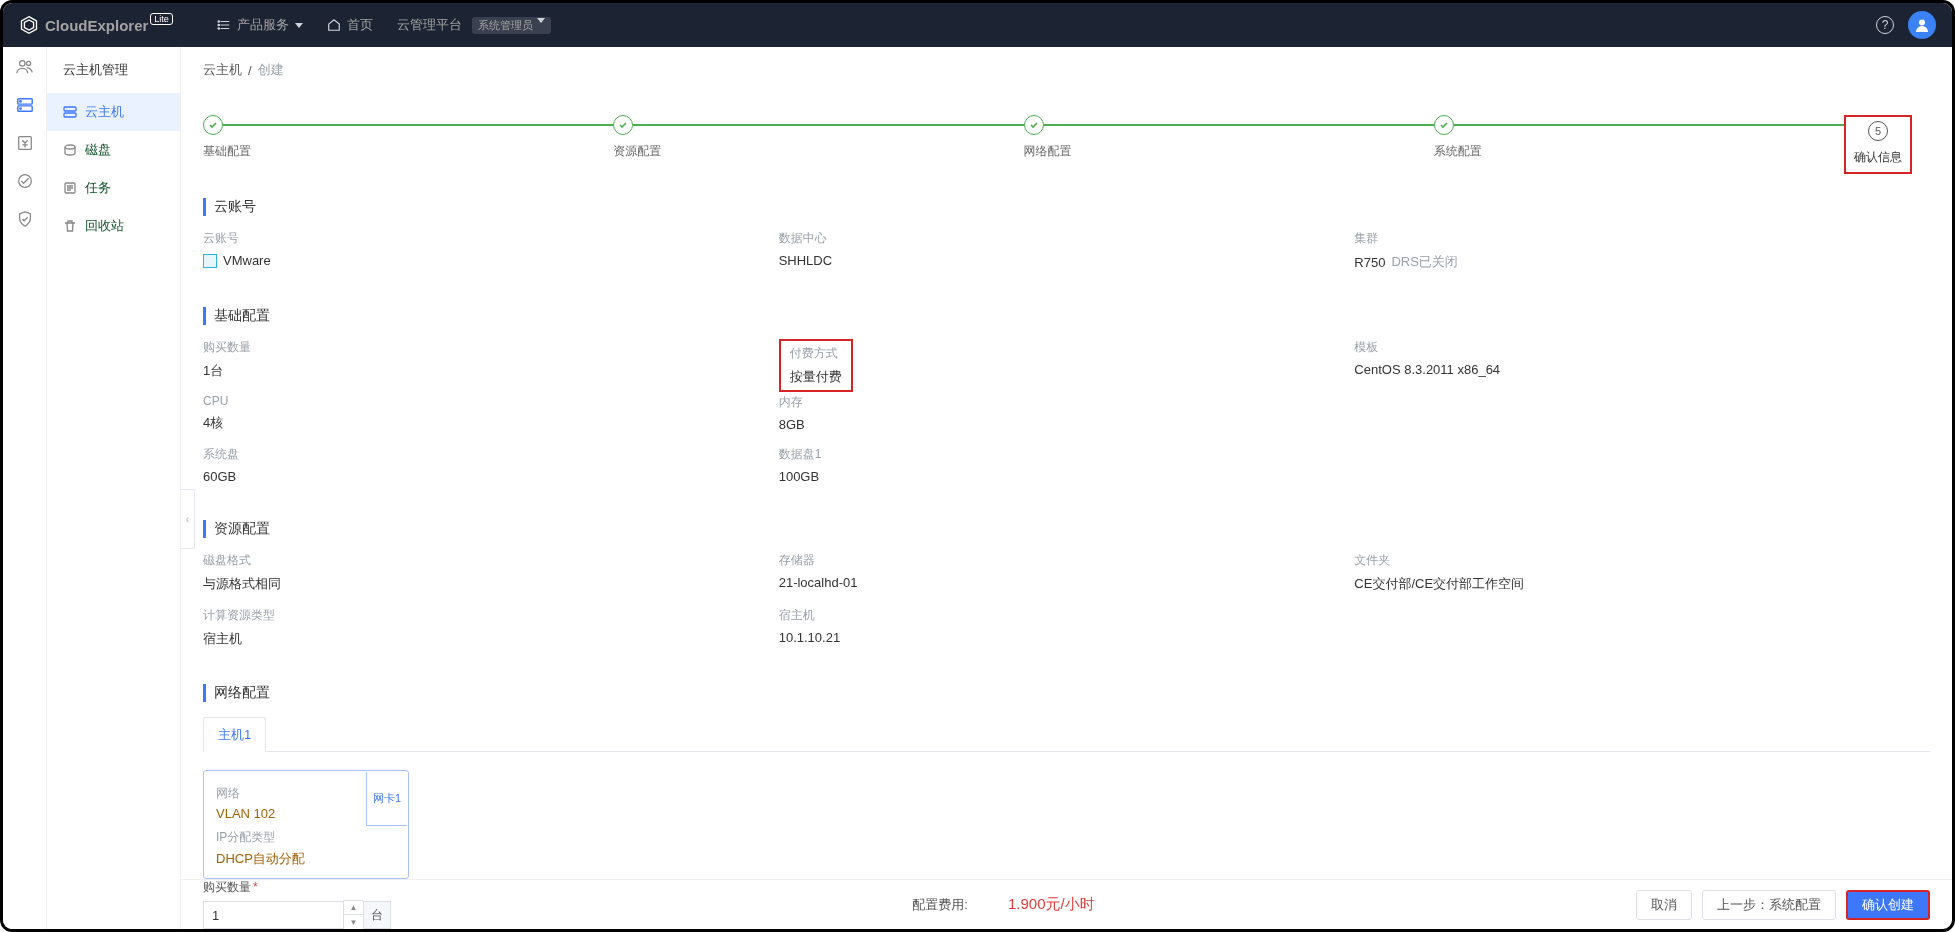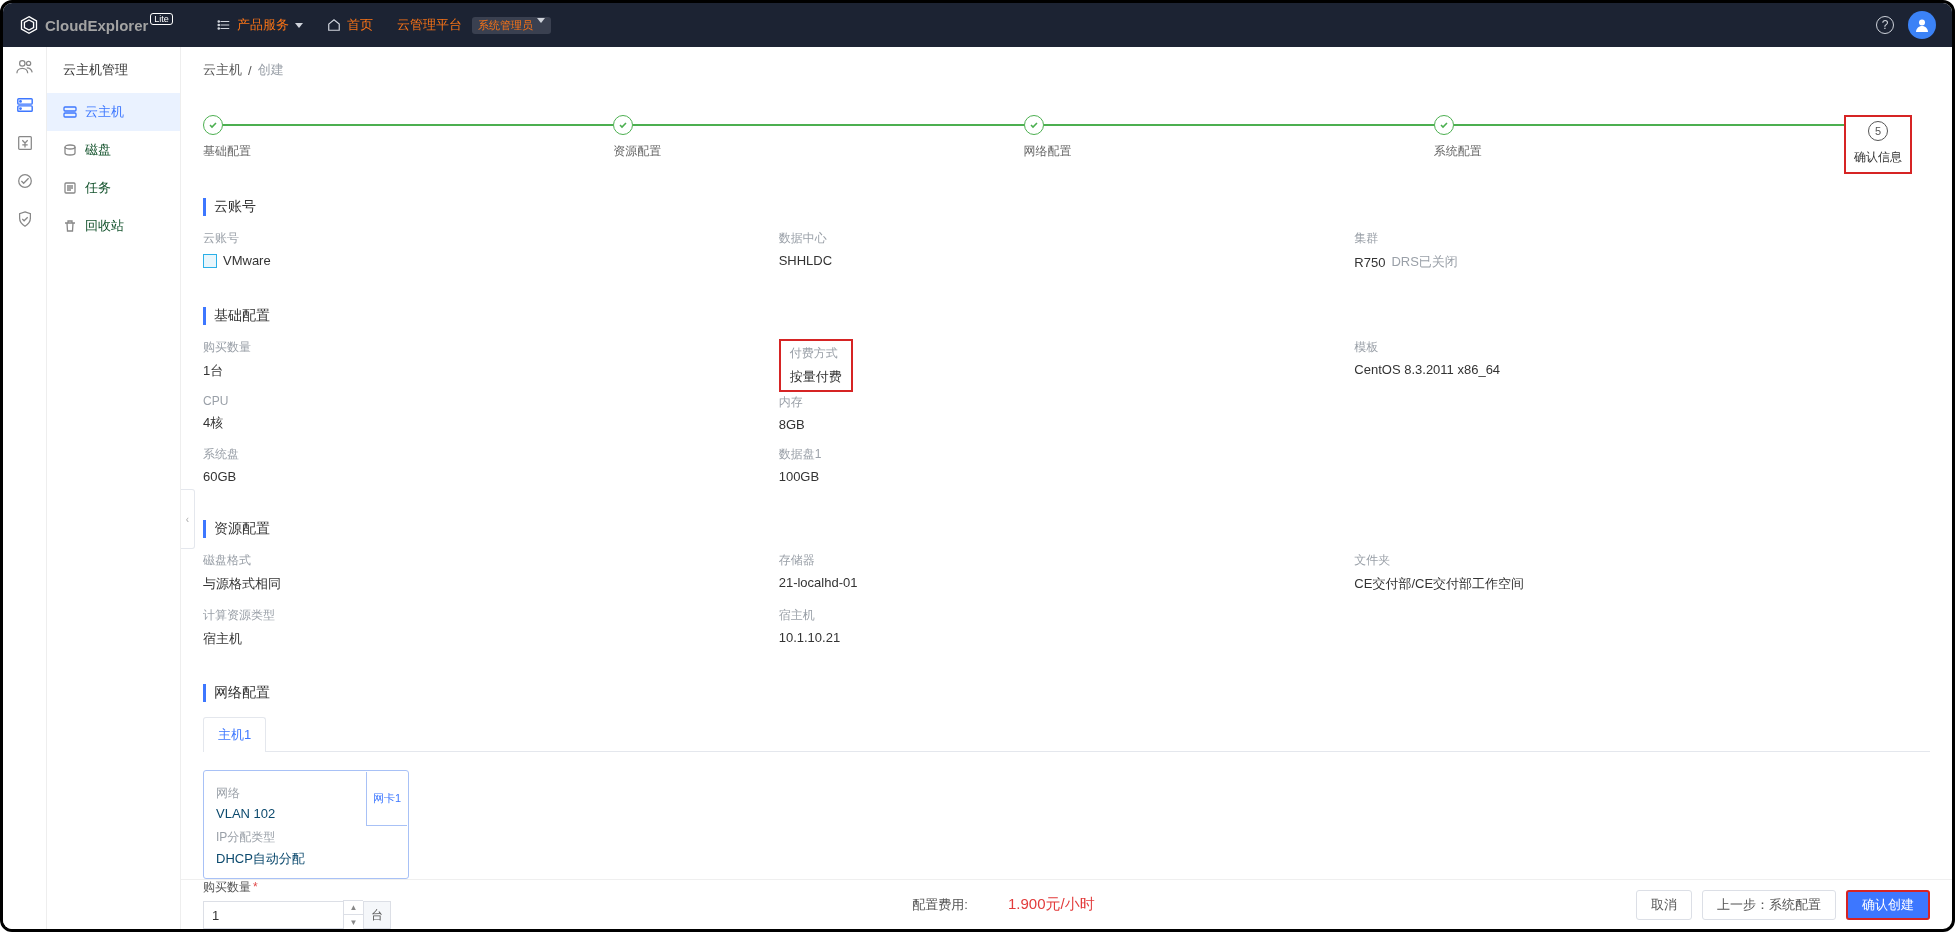--- a/index.html
+++ b/index.html
@@ -3,21 +3,21 @@
 <meta charset="utf-8">
 <style>
 * { margin: 0; padding: 0; box-sizing: border-box; font-family: -apple-system, "PingFang SC", "Microsoft YaHei", sans-serif; }
 body { background: #fff; font-size: 13px; color: #333; }
 .app { width: 1955px; height: 932px; display: flex; flex-direction: column; border: 3px solid #000; border-radius: 12px; overflow: hidden; position: relative; }
 .topbar { height: 44px; background: #1c2333; display: flex; align-items: center; padding: 0 16px; color: #fff; font-size: 13px; }
 .logo-wrap { display: flex; align-items: center; gap: 6px; margin-right: 40px; }
 .logo-hex { width: 20px; height: 20px; }
 .logo-text { font-weight: 600; font-size: 15px; color: #a3a3a3; }
 .logo-lite { border: 1px solid #fff; border-radius: 3px; font-size: 9px; padding: 0 3px; position: relative; top: -6px; left: -4px; }
-.top-item { display: flex; align-items: center; gap: 6px; margin-right: 24px; color: #f97316; cursor: pointer; }
+.top-item { display: flex; align-items: center; gap: 6px; margin-right: 24px; color: #a3a3a3; cursor: pointer; }
 .menu-icon { width: 14px; height: 14px; display: inline-block; }
 .top-right-fill { flex: 1; }
 .role-pill { background: #3a4050; border-radius: 3px; padding: 1px 6px; font-size: 11px; margin-left: 4px; display: inline-flex; align-items: flex-start; gap: 4px; }
 .help-icon { width: 18px; height: 18px; border: 1.5px solid #cfd3db; border-radius: 50%; display: flex; align-items: center; justify-content: center; font-size: 12px; color: #cfd3db; margin-right: 14px; cursor: pointer; }
 .avatar { width: 28px; height: 28px; background: #3b82f6; border-radius: 50%; display: flex; align-items: center; justify-content: center; cursor: pointer; }
 .avatar svg { width: 16px; height: 16px; }
 .body { flex: 1; display: flex; overflow: hidden; }
 .left-rail { width: 44px; background: #fff; border-right: 1px solid #eee; display: flex; flex-direction: column; align-items: center; padding-top: 10px; gap: 18px; }
 .rail-icon { width: 20px; height: 20px; display: flex; align-items: center; justify-content: center; color: #666; cursor: pointer; }
 .rail-icon.active { color: #3b82f6; }
@@ -49,21 +49,21 @@
 .lbl { font-size: 12px; color: #9aa0a8; margin-bottom: 6px; }
 .val { font-size: 13px; color: #333; margin-bottom: 14px; display: flex; align-items: center; gap: 6px; }
 .vmware-icon { width: 14px; height: 14px; display: inline-block; border: 1px solid #2bb0e8; background: #e8f6fc; }
 .muted { color: #9aa0a8; }
 .box-hl { border: 2px solid #d62424; padding: 4px 9px; display: inline-block; }
 .host-tabs { display: flex; border-bottom: 1px solid #e4e7ed; margin-bottom: 18px; }
 .host-tab { padding: 8px 14px; border: 1px solid #e4e7ed; border-bottom: none; font-size: 13px; color: #3d77ff; background: #fff; border-top-left-radius: 3px; border-top-right-radius: 3px; position: relative; top: 1px; background: #fff; }
 .net-card { width: 206px; border: 1px solid #a8c1f6; border-radius: 3px; padding: 10px 12px; position: relative; }
 .net-card .badge { position: absolute; top: 1px; right: 1px; font-size: 11px; color: #3d77ff; border: 1px solid #a8c1f6; border-top: none; border-right: none; padding: 19px 6px; }
 .net-card .nlbl { font-size: 12px; color: #9aa0a8; margin-bottom: 4px; margin-top: 4px; }
-.net-card .nval { font-size: 13px; color: #0c4a6e; margin-bottom: 8px; }
+.net-card .nval { font-size: 13px; color: #a16207; margin-bottom: 8px; }
 .collapse-handle { position: absolute; left: 178px; top: 486px; width: 14px; height: 60px; background: #fff; border: 1px solid #e4e7ed; border-left: none; display: flex; align-items: center; justify-content: center; cursor: pointer; border-radius: 0 3px 3px 0; color: #aaa; font-size: 10px; }
 .footbar { height: 50px; border-top: 1px solid #efefef; display: flex; align-items: center; padding: 0 22px; gap: 8px; width: 100%; }
 .fb-left { display: flex; align-items: center; gap: 8px; }
 .fb-lbl { font-size: 12px; color: #555; }
 .req { color: #e04848; margin-left: 2px; }
 .qty { display: flex; align-items: center; }
 .qty-input { width: 140px; height: 28px; border: 1px solid #dcdfe6; border-right: none; padding: 0 8px; font-size: 13px; color: #333; }
 .qty-spin { width: 20px; display: flex; flex-direction: column; border: 1px solid #dcdfe6; border-right: none; }
 .spin-btn { height: 14px; font-size: 8px; display: flex; align-items: center; justify-content: center; color: #888; cursor: pointer; border-bottom: 1px solid #dcdfe6; }
 .spin-btn:last-child { border-bottom: none; }

